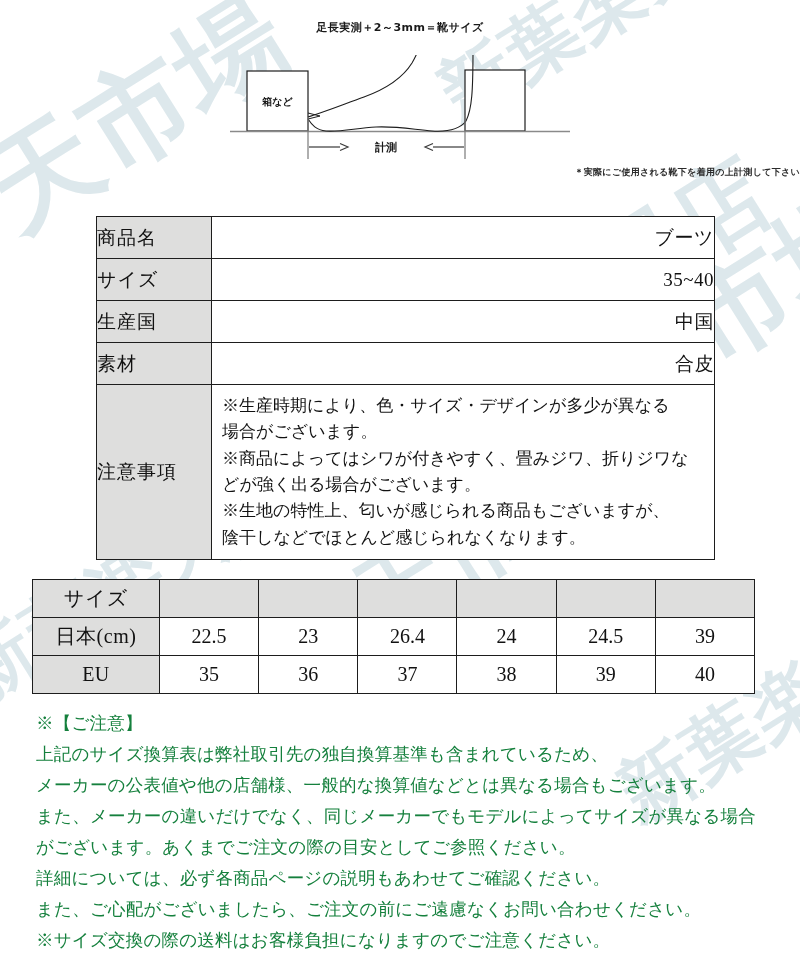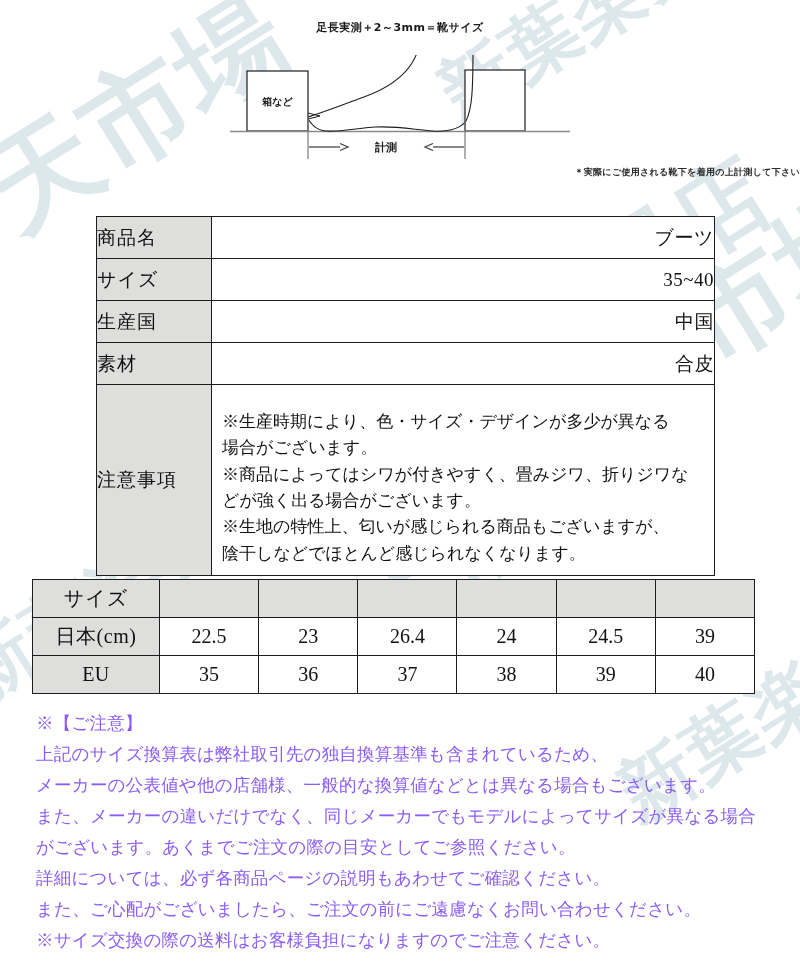--- a/index.html
+++ b/index.html
@@ -120,21 +120,21 @@
     padding-left: 10px;
     font-size: 19px;
     letter-spacing: 0.5px;
     text-align: right;
   }
   #spec-table tr.notes td.label {
     height: 165px;
   }
   #spec-table td.notes-value {
     background: #ffffff;
-    padding: 24px 8px 8px 10px;
+    padding: 8px 8px 8px 10px;
     font-size: 17px;
     line-height: 1.55;
     vertical-align: middle;
   }
   .note-line { white-space: nowrap; }
 
   
   #size-table {
     position: absolute;
     left: 32px;
@@ -167,21 +167,21 @@
   }
 
   
   #bottom-notice {
     position: absolute;
     left: 36px;
     top: 708px;
     width: 740px;
     font-size: 17.5px;
     line-height: 31px;
-    color: #8b5cf6;
+    color: #15803d;
     letter-spacing: 0.2px;
   }
   #bottom-notice div { white-space: nowrap; }
 </style>
 </head>
 <body>
 
 <div id="watermark-layer">
   <div class="wm wm-a" style="left:-40px; top:140px;">天市場</div>
   <div class="wm wm-c" style="left:170px; top:480px;">新葉楽天市場店</div>

